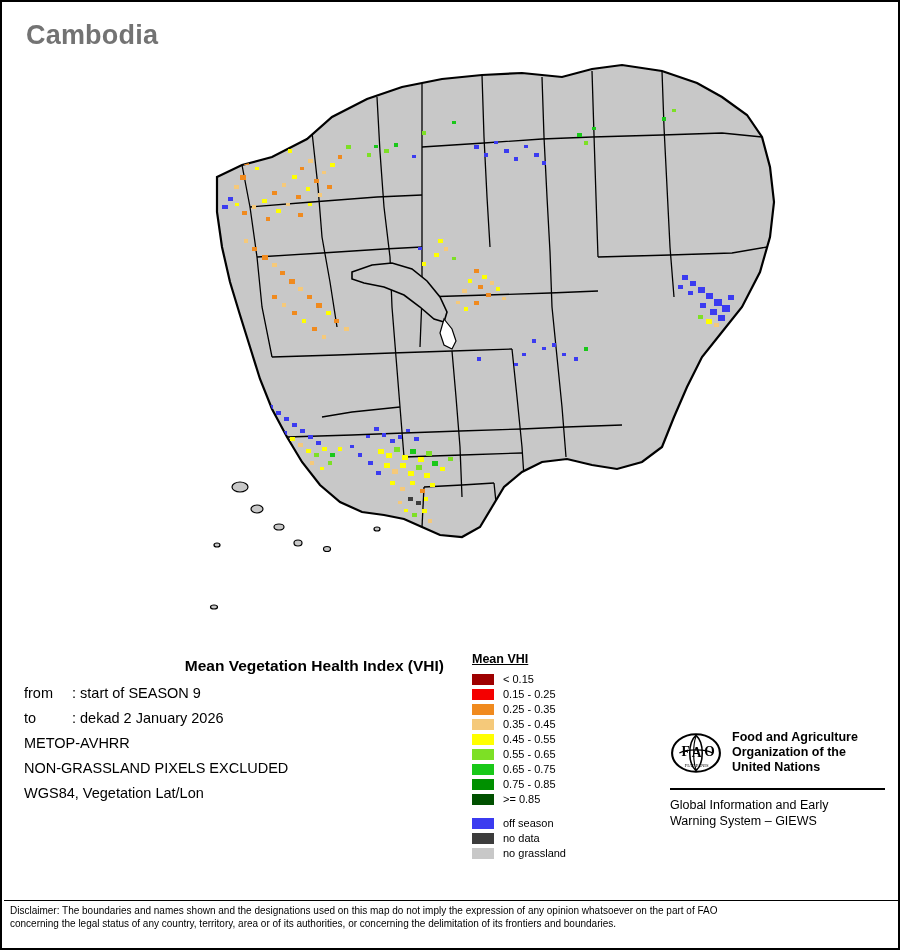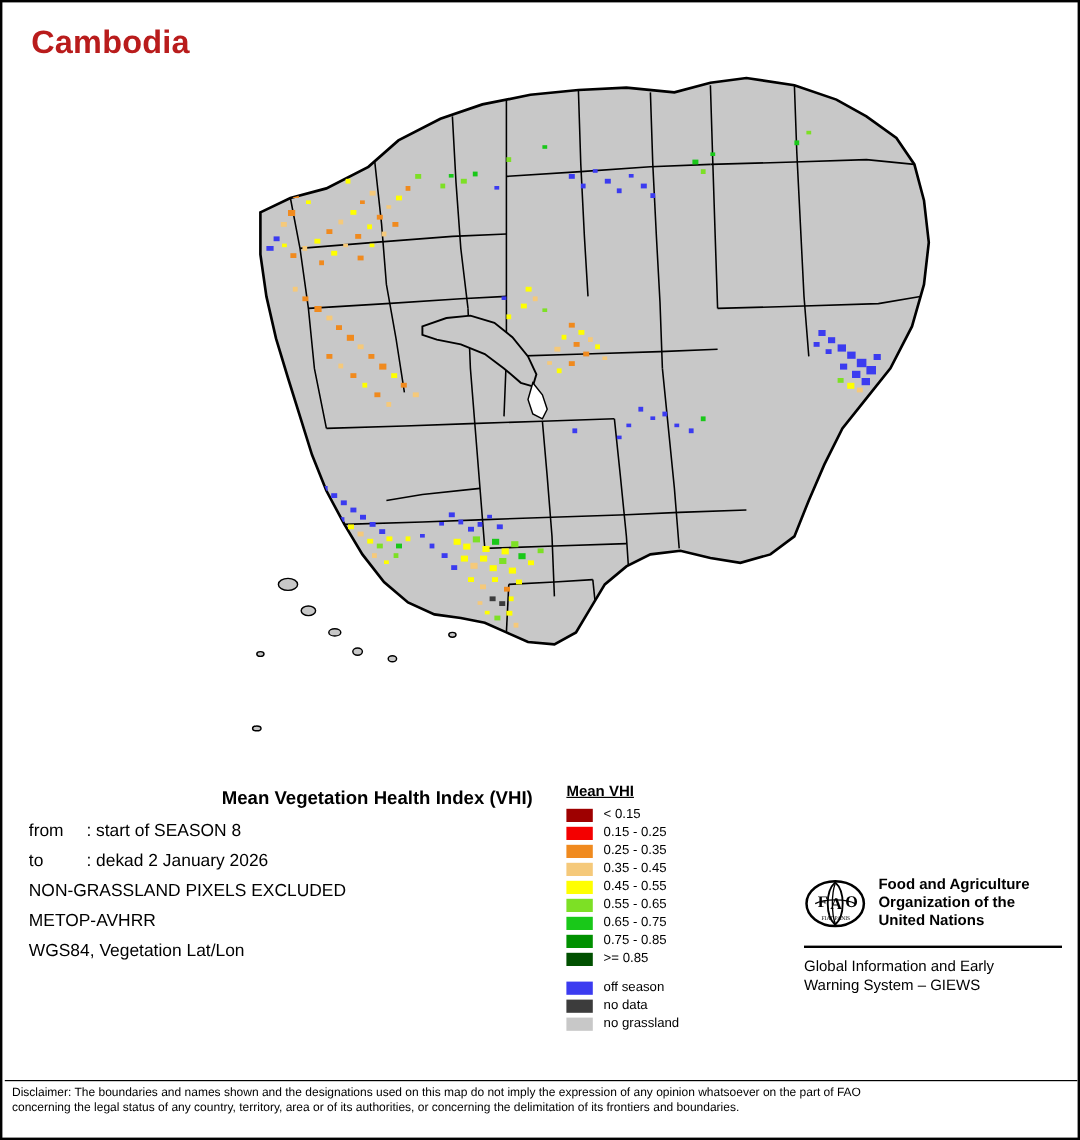--- a/index.html
+++ b/index.html
@@ -20,21 +20,21 @@
     overflow: hidden;
   }
   
   #title {
     position: absolute;
     left: 24px;
     top: 18px;
     font-size: 27px;
     font-weight: bold;
     letter-spacing: 0.2px;
-    color: #b91c1c;
+    color: #737373;
   }
   
   #map-area {
     position: absolute;
     left: 120px;
     top: 55px;
     width: 670px;
     height: 580px;
   }
   #map-svg { display: block; }
@@ -409,27 +409,27 @@
           <rect x="198" y="410" width="4" height="3" fill="#ffff00"></rect>
           <rect x="188" y="404" width="4" height="4" fill="#f5c97a"></rect>
         </g>
       </g>
     </svg>
   </div>
 
   <div id="caption">
     <div class="cap-title">Mean Vegetation Health Index (VHI)</div>
     <div class="cap-row">
-      <span class="lbl">from</span><span>: start of SEASON 8</span>
+      <span class="lbl">from</span><span>: start of SEASON 9</span>
     </div>
     <div class="cap-row">
       <span class="lbl">to</span><span>: dekad 2 January 2026</span>
     </div>
+    <div class="cap-row">METOP-AVHRR</div>
     <div class="cap-row">NON-GRASSLAND PIXELS EXCLUDED</div>
-    <div class="cap-row">METOP-AVHRR</div>
     <div class="cap-row">WGS84, Vegetation Lat/Lon</div>
   </div>
 
   <div id="legend">
     <div class="leg-title">Mean VHI</div>
 
     <div class="leg-item">
       <div class="leg-swatch" style="background:#9e0000"></div>
       <div class="leg-label">&lt; 0.15</div>
     </div>

